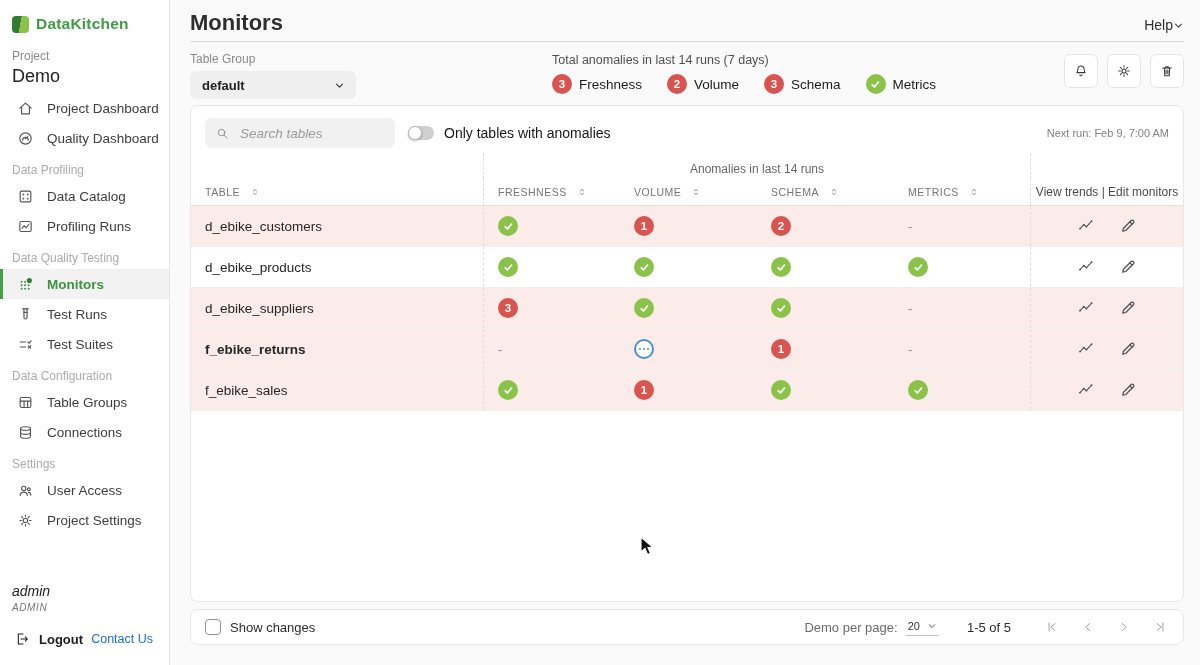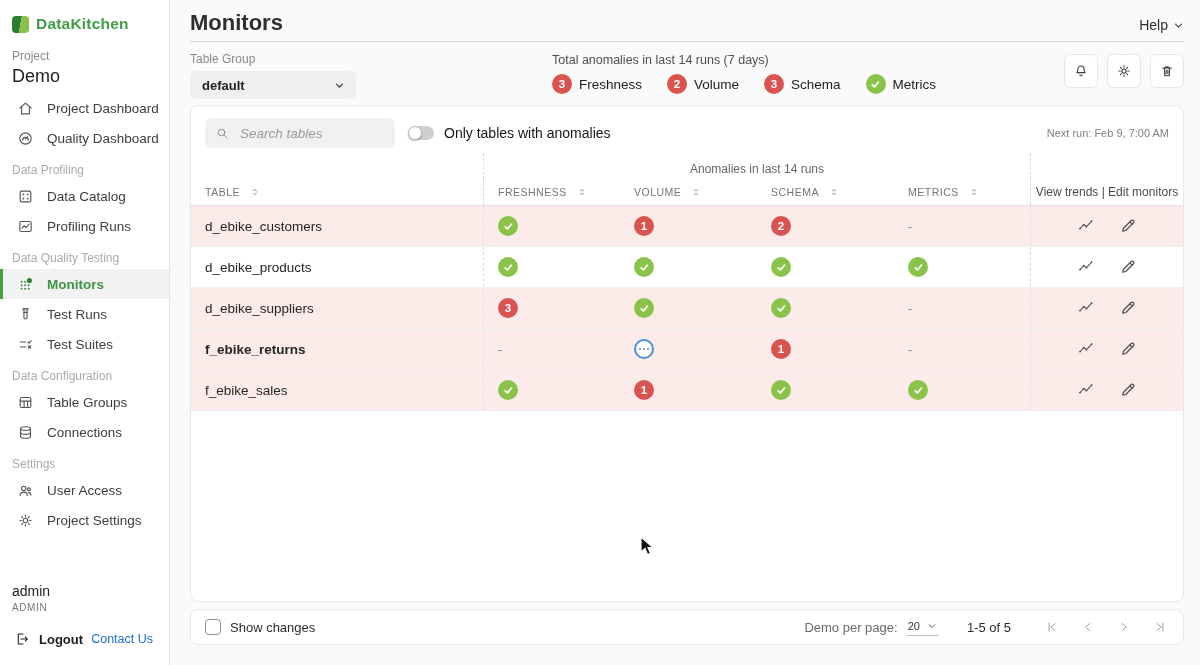--- a/index.html
+++ b/index.html
@@ -22,37 +22,37 @@
   .project-name { color:#222; font-size:18px; padding:0 0 6px 12px; }
   .section-header { color:#ababab; font-size:12px; padding:10px 0 4px 12px; }
   .nav-item { display:flex; align-items:center; gap:13px; height:30px;
     padding-left:17px; color:#3d3d3d; cursor:pointer; }
   .nav-item .icn { width:17px; height:17px; color:#555; flex:none; }
   .nav-item .icn svg { width:100%; height:100%; }
   .nav-item .lbl { font-size:13.5px; }
   .nav-item.active { background:#f2f2f2; border-left:3px solid #43a047;
     padding-left:14px; color:#3c9440; font-weight:bold; }
   .nav-item.active .icn { color:#3c9440; }
-  .user-block { margin-top:auto; }
+  .user-block { margin-top:auto;font-style:italic; }
   .user-name { font-size:14px; color:#222; padding:6px 0 0 12px; }
   .user-role { font-size:10px; color:#777; letter-spacing:.6px; padding:3px 0 8px 12px; }
   .bottom-row { display:flex; align-items:center; justify-content:space-between;
     padding:10px 16px 18px 14px; }
   .logout-btn { display:flex; align-items:center; gap:9px; font-size:13px;
     color:#1d1d1d; font-weight:bold; cursor:pointer; }
   .logout-btn .icn { width:16px; height:16px; color:#1d1d1d; }
   .logout-btn .icn svg { width:100%; height:100%; }
   .contact-link { color:#1a6fd4; font-size:12.5px; cursor:pointer; }
 
   
   .main { flex:1; background:#fafafa; padding:0 16px 0 20px; position:relative; }
   .topbar { display:flex; justify-content:space-between; align-items:flex-end;
     border-bottom:1px solid #d8d8d8; padding:10px 0 5px; }
   .page-title { font-size:22px; font-weight:bold; color:#2e2e2e; }
-  .help-menu { display:flex; align-items:center; gap:5px; font-size:14px;
+  .help-menu { display:flex; align-items:center; font-size:14px;
     color:#2e2e2e; padding-bottom:3px; cursor:pointer; }
   .help-menu .icn { width:11px; height:11px; color:#444; }
   .help-menu .icn svg { width:100%; height:100%; }
 
   .controls { display:flex; align-items:flex-start; padding:7px 0 0; height:63px; }
   .tg-block { width:300px; }
   .tg-label { font-size:12px; color:#8a8a8a; margin:3px 0 5px; }
   .tg-select { width:166px; height:28px; background:#efefef; border-radius:6px;
     display:flex; align-items:center; justify-content:space-between;
     padding:0 11px 0 12px; font-size:13px; color:#1e1e1e; font-weight:bold; cursor:pointer; }

